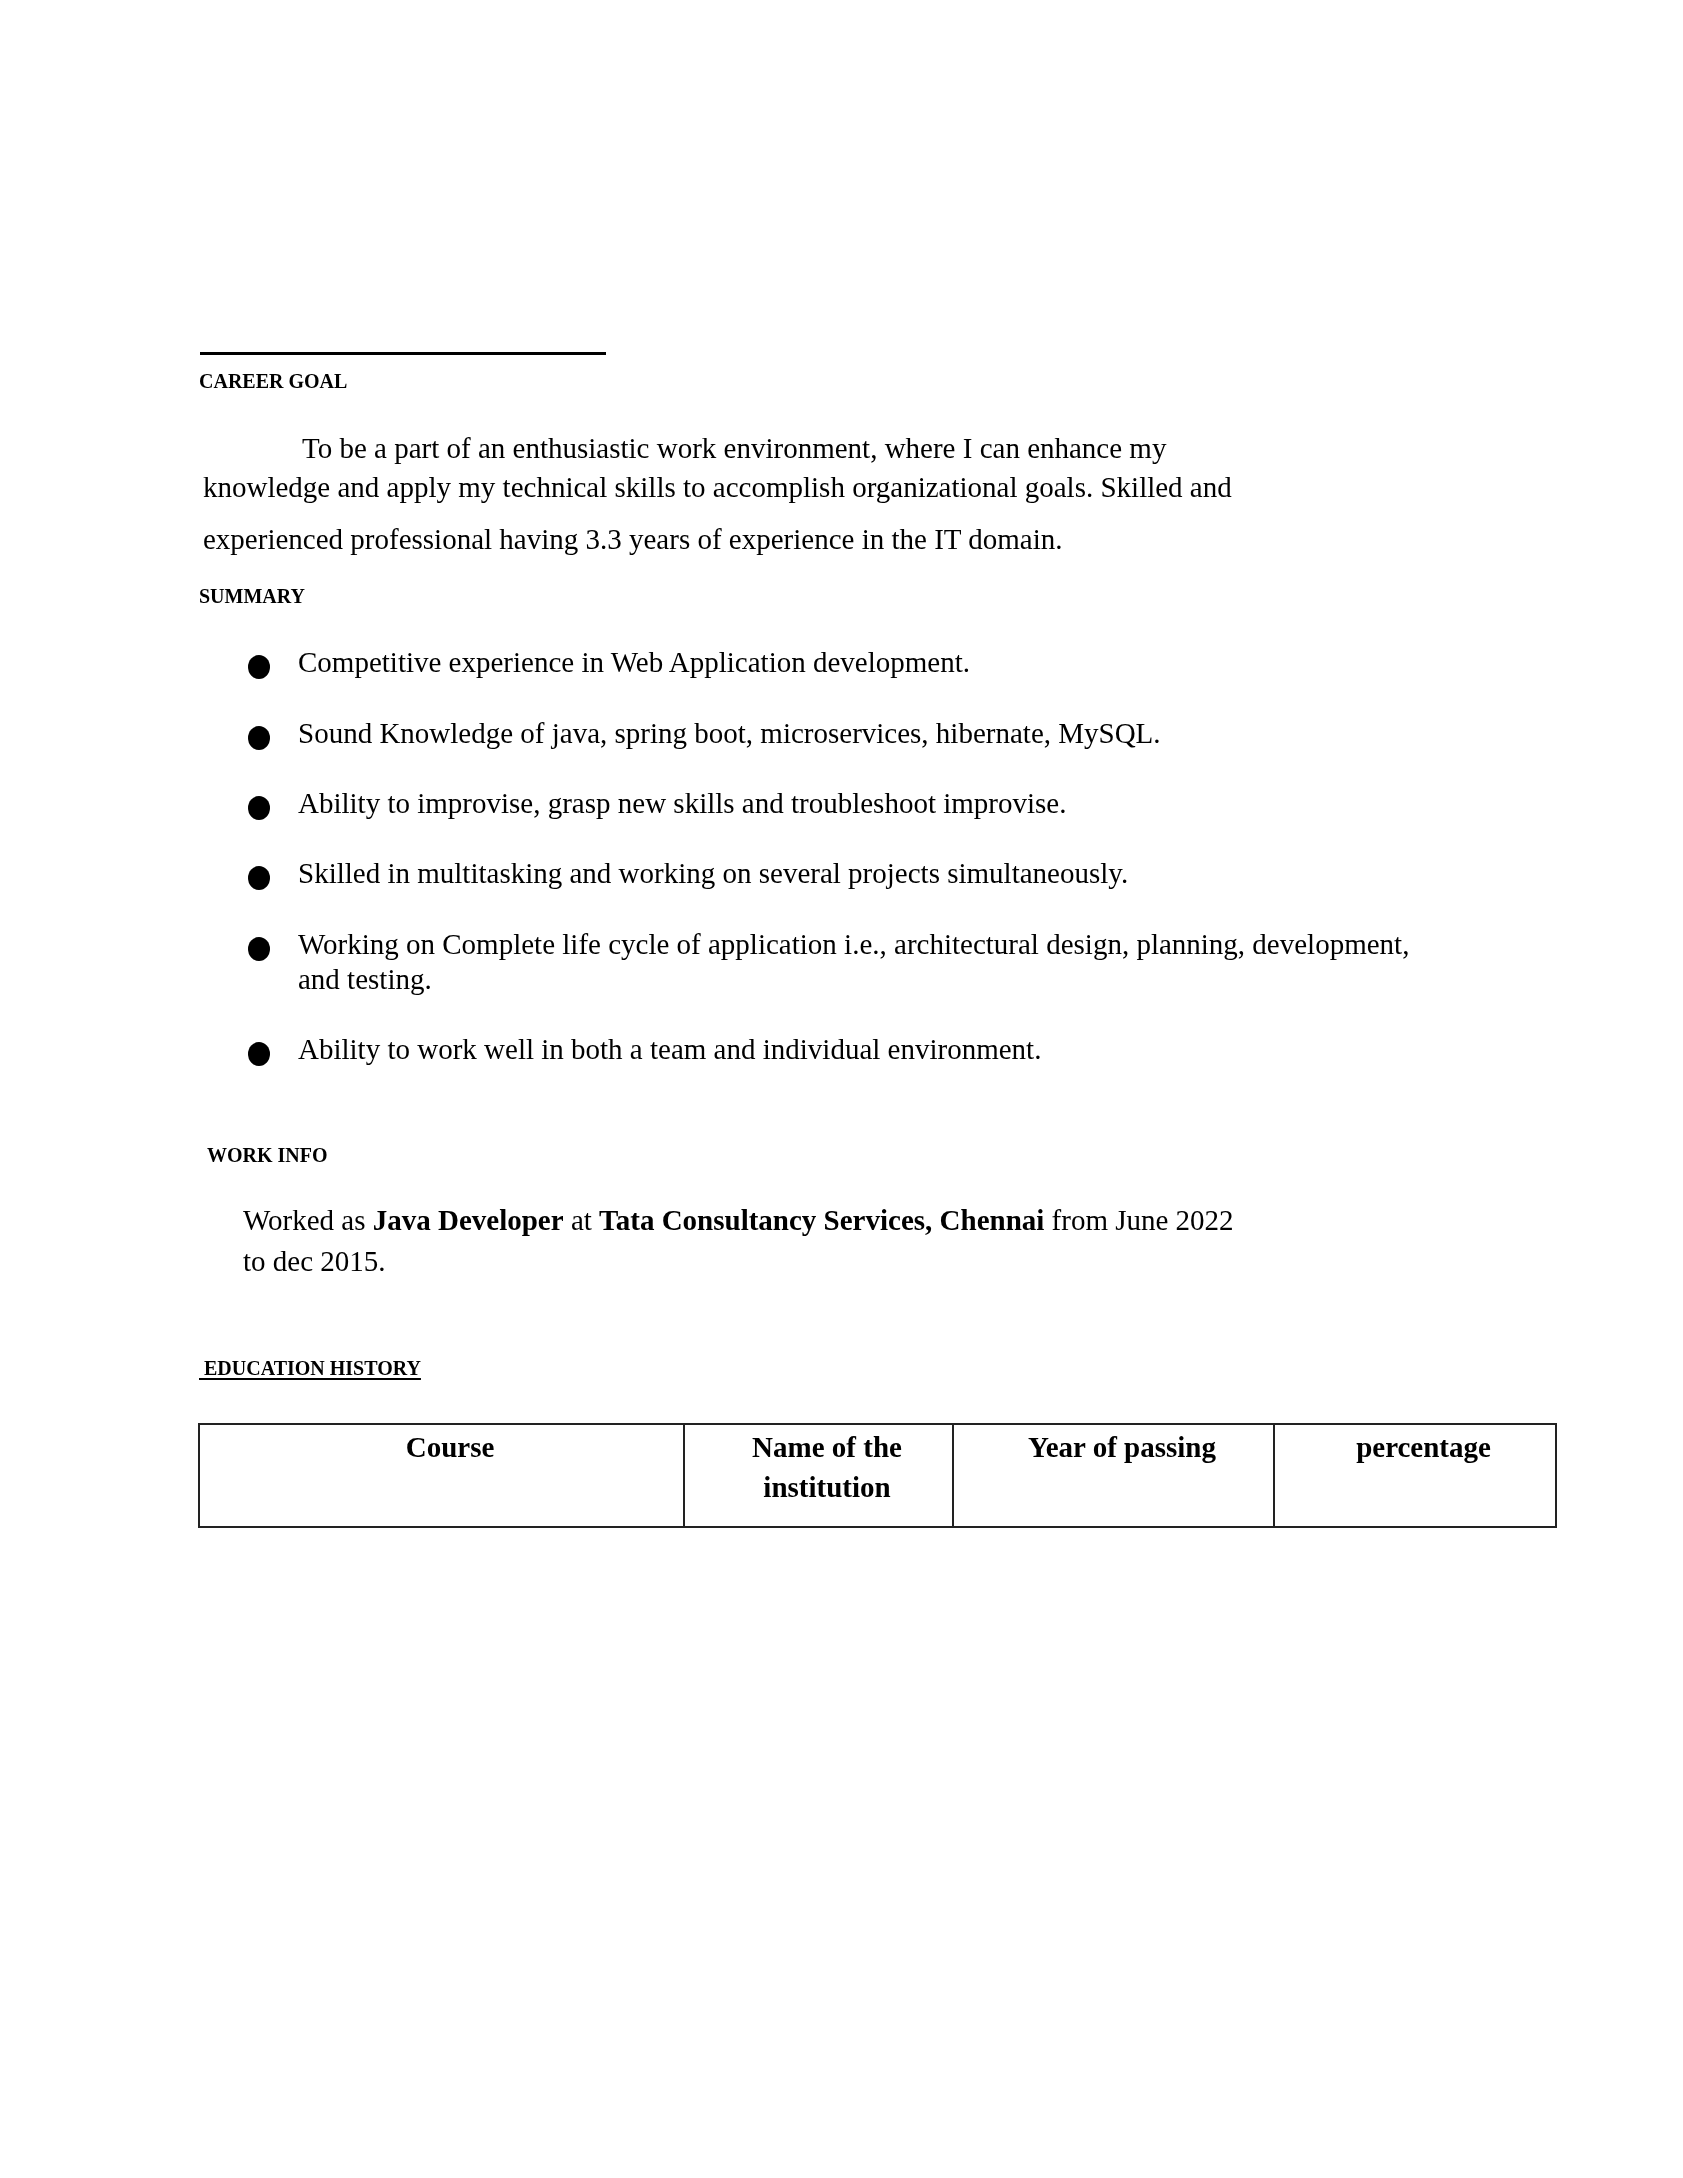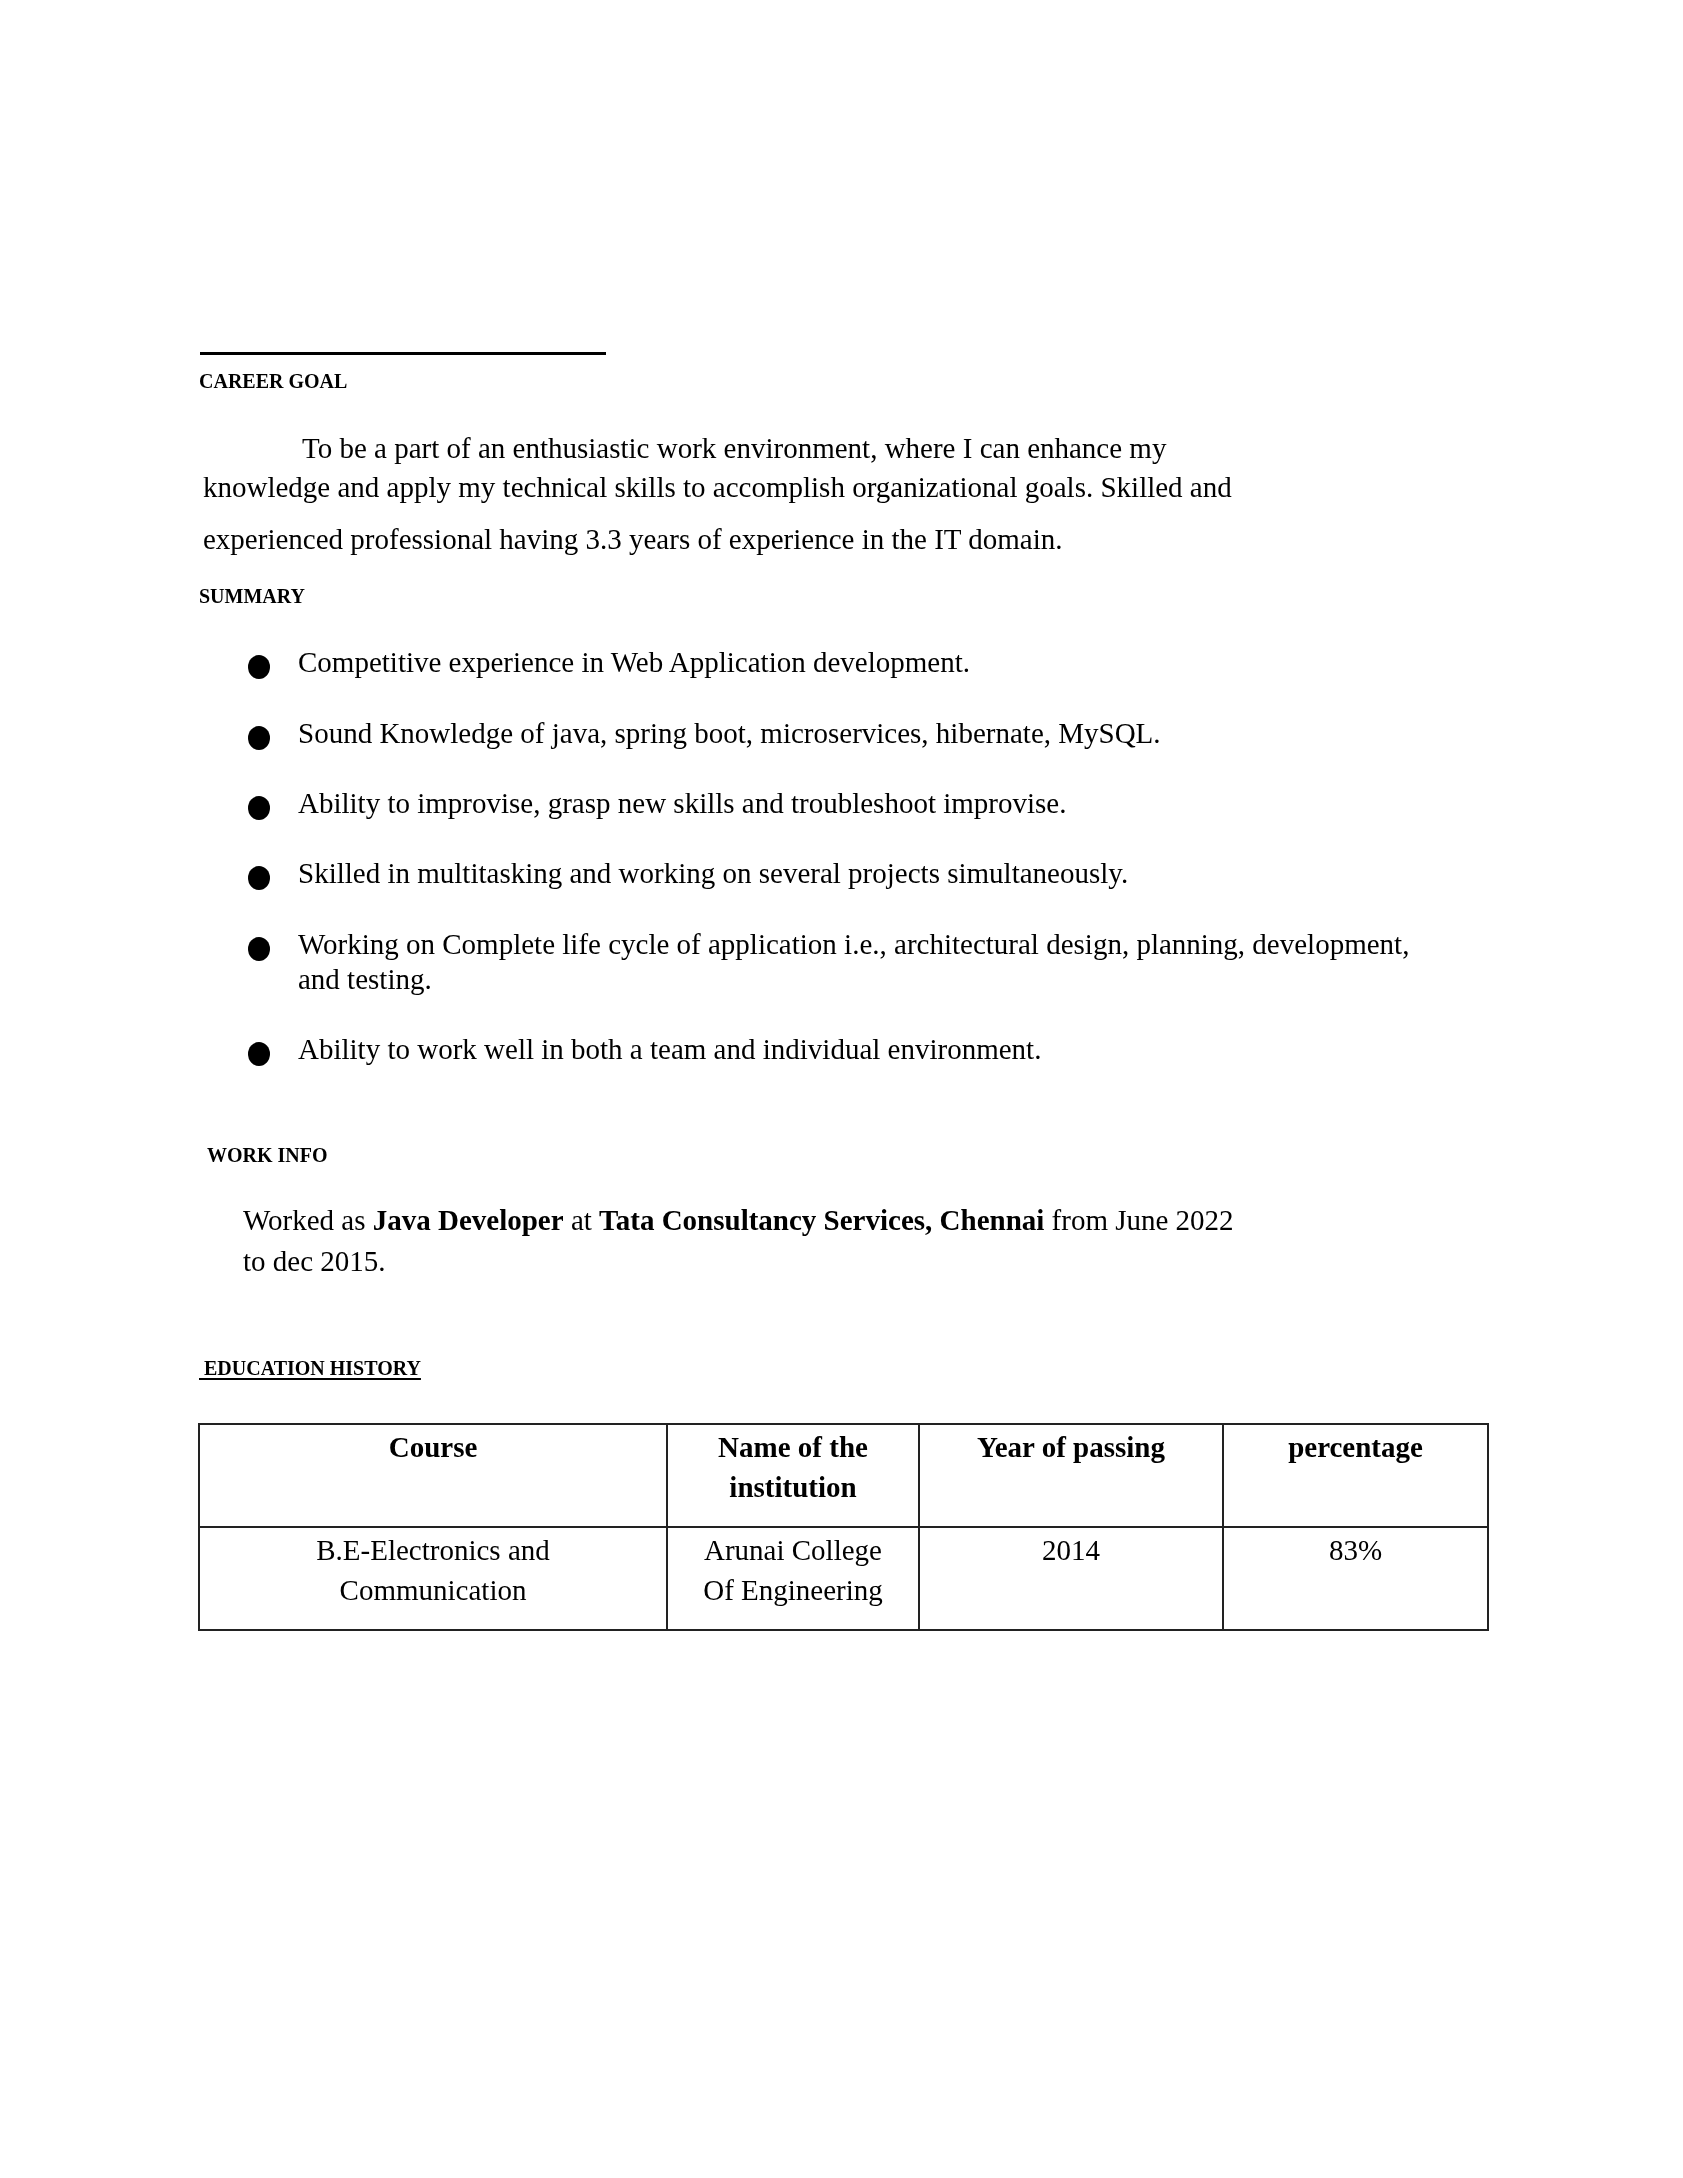--- a/index.html
+++ b/index.html
@@ -19,21 +19,21 @@
   }
   .bullet-text { position: absolute; left: 50px; white-space: nowrap; }
   b { font-weight: bold; }
   .ul { text-decoration: underline; text-underline-offset: 3px; }
   table.edu {
     position: absolute; left: 198px; top: 1423px;
     border-collapse: collapse; font-size: 29px; line-height: 40px;
   }
   table.edu th, table.edu td {
     border: 2px solid #222; text-align: center; vertical-align: top;
-    padding: 2px 6px 0 6px;
+    padding: 2px 6px 0 23px;
   }
   table.edu th { font-weight: bold; }
 </style>
 </head>
 <body>
 
 <div class="abs rule"></div>
 
 <div class="abs heading" style="left:199px; top:364px;">CAREER GOAL</div>
 <div class="abs para" style="left:302px; top:428px;">To be a part of an enthusiastic work environment, where I can enhance my</div>
@@ -91,27 +91,15 @@
           <div>Year of passing</div>
           <div></div>
         </th>
       <th style="width:251px;">
           <div>percentage</div>
           <div></div>
         </th>
     </tr>
   </thead>
   <tbody>
-    <tr style="height:103px;">
-      <td>
-          <div>B.E-Electronics and</div>
-          <div>Communication</div>
-        </td>
-      <td>
-          <div>Arunai College</div>
-          <div>Of Engineering</div>
-        </td>
-      <td>2014</td>
-      <td>83%</td>
-    </tr>
   </tbody>
 </table>
 
 
 </body></html>

